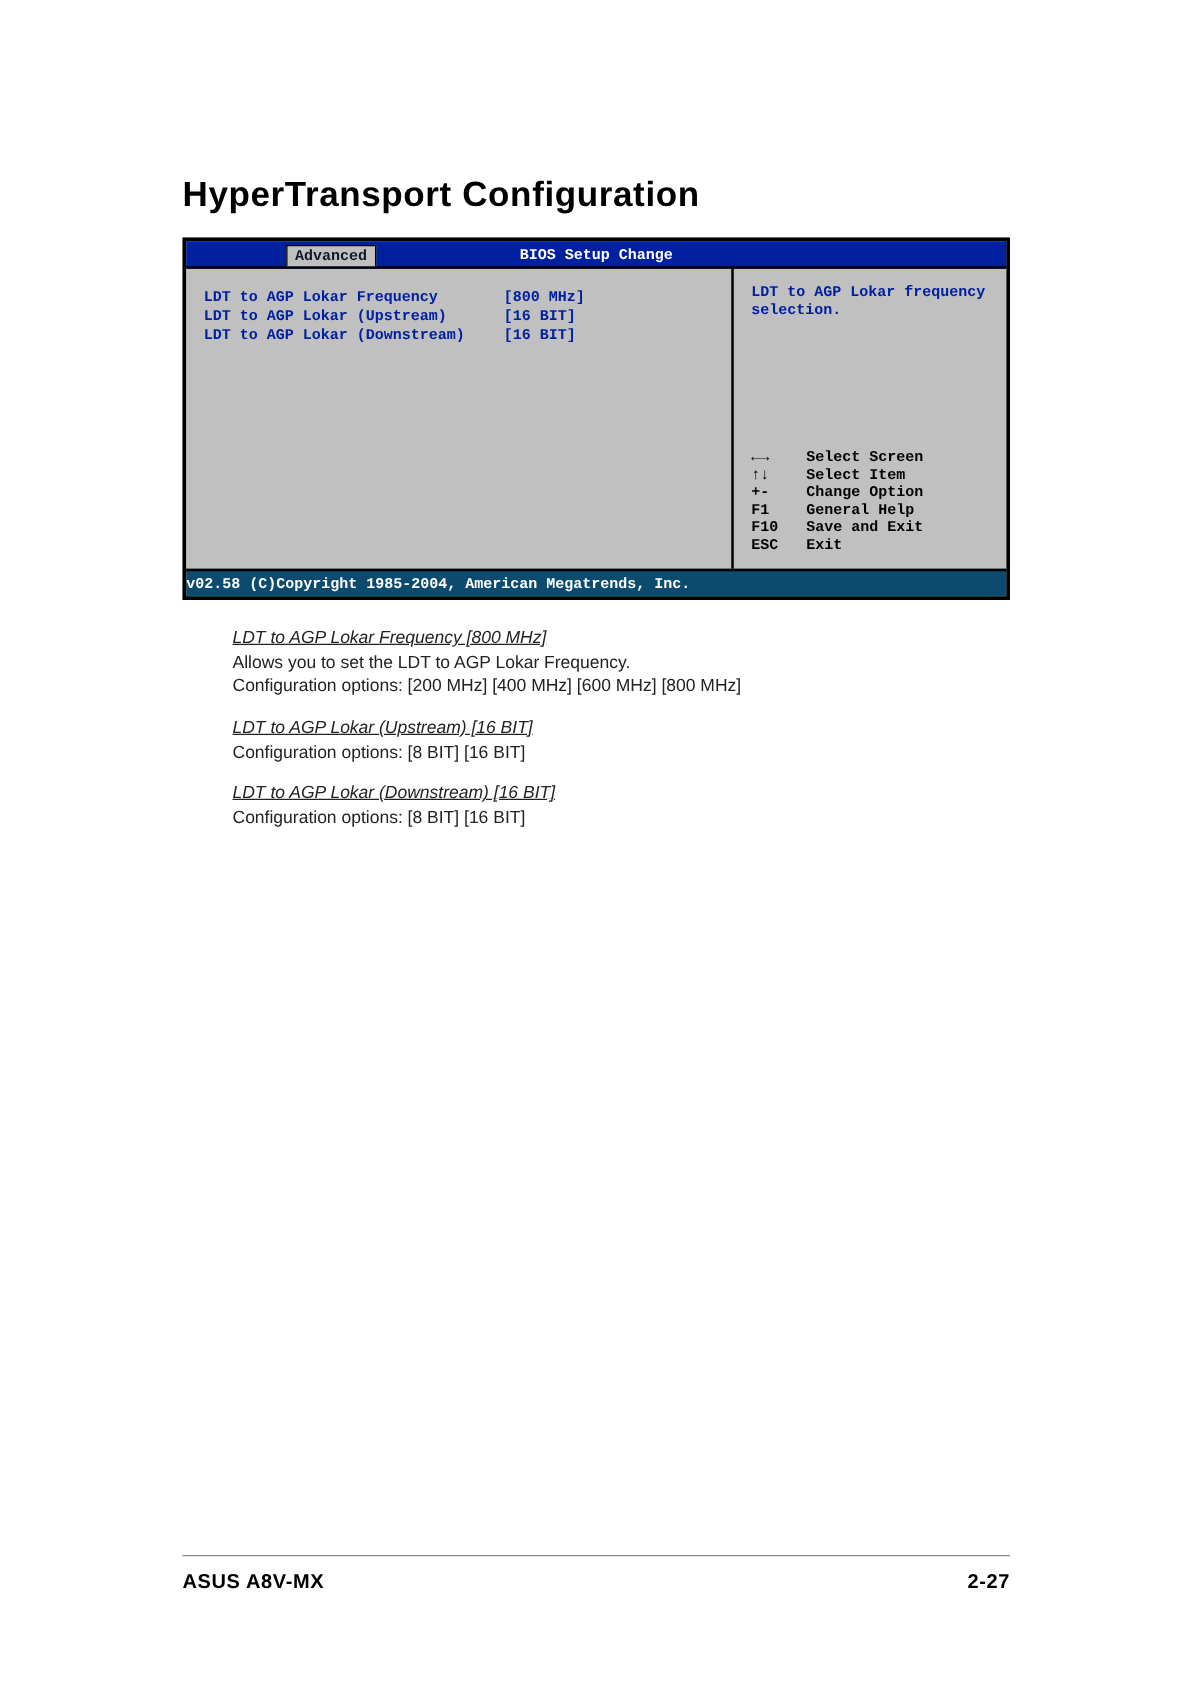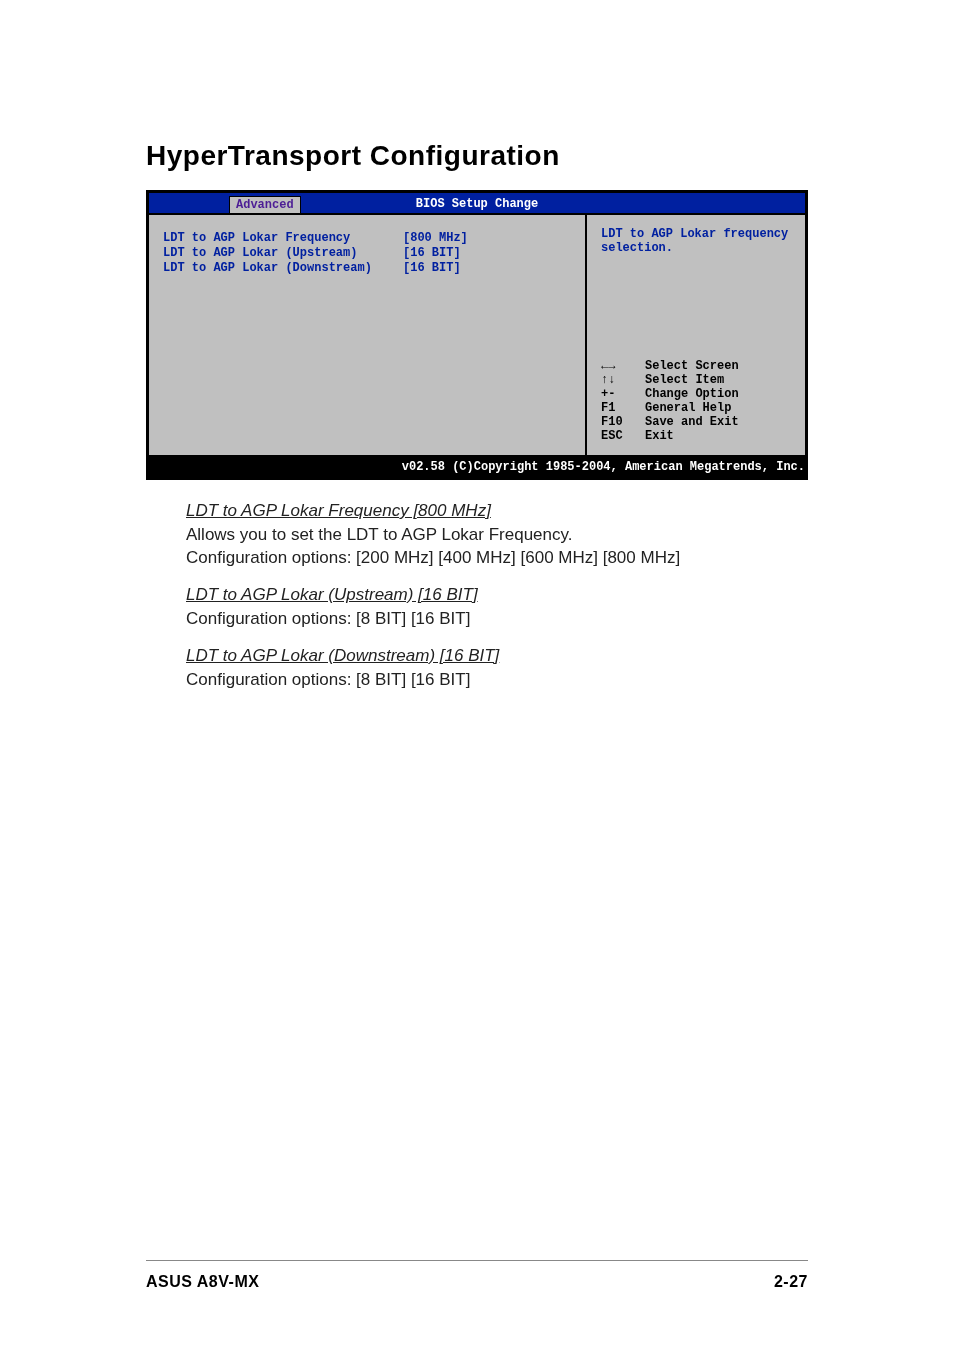--- a/index.html
+++ b/index.html
@@ -41,21 +41,21 @@
     .bios-title {
       text-align: center;
       color: #fff;
       font-weight: bold;
     }
     .bios-tab {
       position: absolute;
       left: 80px;
       bottom: 0;
       background: #c0c0c0;
-      color: #4c1d95;
+      color: #0f172a;
       padding: 1px 6px;
       border: 1px solid #000;
       border-bottom: none;
     }
     .bios-body {
       display: flex;
       background: #c0c0c0;
     }
     .bios-main {
       flex: 1;
@@ -95,43 +95,43 @@
       display: flex;
     }
     .help-key {
       width: 44px;
       white-space: pre;
     }
     .help-desc {
       white-space: pre;
     }
     .bios-footer {
-      background: #000000;
+      background: #0c4a6e;
       color: #fff;
-      text-align: right;
+      text-align: left;
       padding: 3px 0;
       border-top: 2px solid #000;
     }
     .doc-body {
       padding: 20px 40px 0 40px;
-      font-size: 17px;
+      font-size: 14px;
       line-height: 1.35;
       color: #222;
     }
     .doc-item-title {
       font-style: italic;
       text-decoration: underline;
       margin-bottom: 1px;
     }
     .doc-item-desc {
       margin-bottom: 14px;
     }
     .page-footer {
       position: absolute;
-      bottom: 60px;
+      bottom: 76px;
       left: 146px;
       right: 146px;
       border-top: 1px solid #888;
       padding-top: 12px;
       display: flex;
       justify-content: space-between;
       font-weight: bold;
       font-size: 16px;
       letter-spacing: 0.5px;
     }

